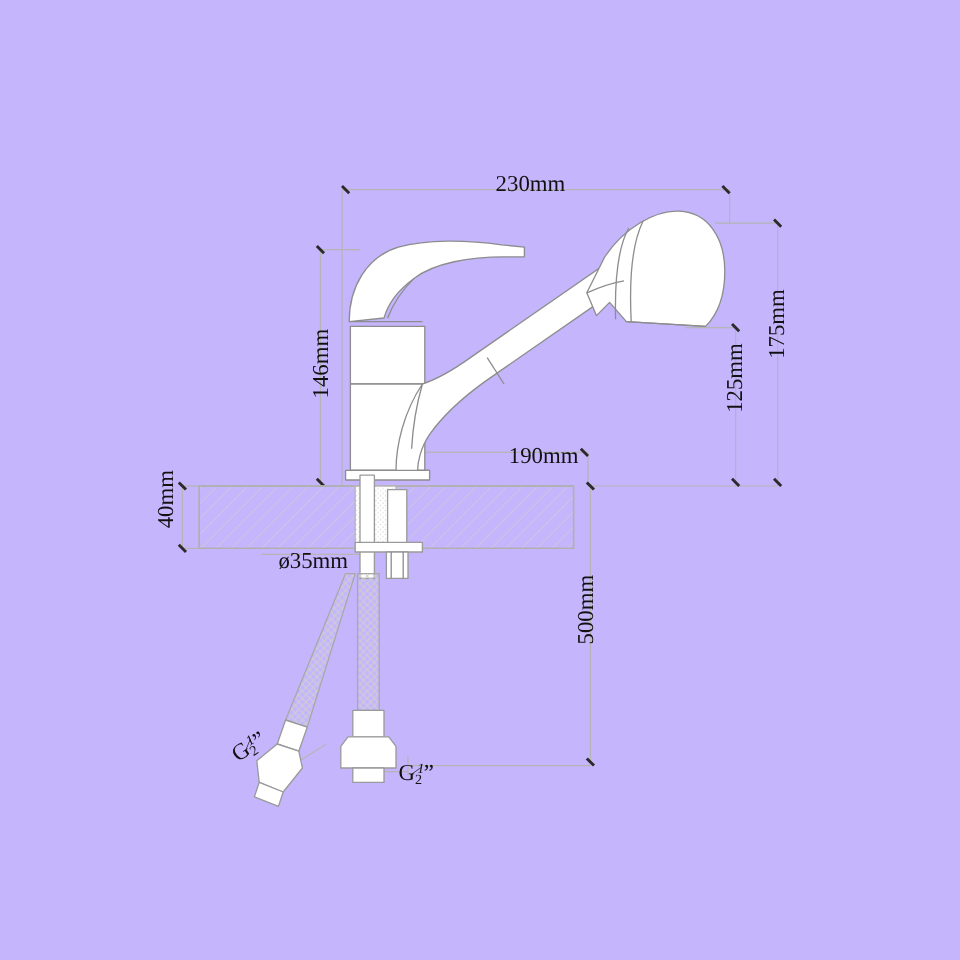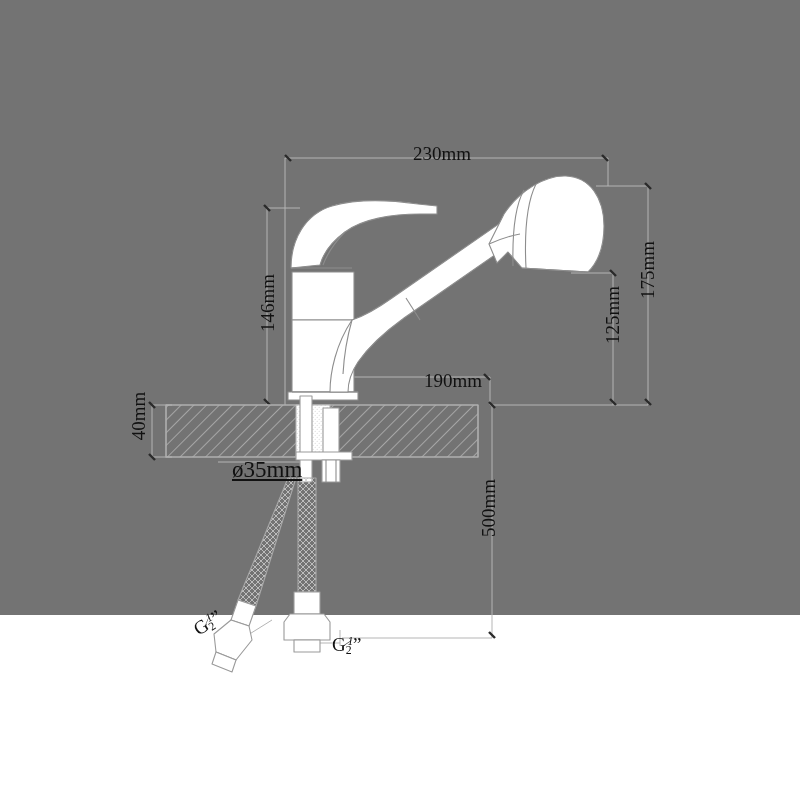--- a/index.html
+++ b/index.html
@@ -1,18 +1,18 @@
 <!DOCTYPE html>
 <html><head>
 <meta charset="utf-8">
 <style>
   html,body{margin:0;padding:0;background:#ffffff;}
   body{width:800px;height:800px;overflow:hidden;
        font-family:"Liberation Serif", serif;}
-  #stage{position:relative;width:800px;height:615px;background:#737373;}
+  #stage{position:relative;width:800px;height:800px;background:#c4b5fd;}
   svg#drawing{position:absolute;left:0;top:0;width:800px;height:800px;}
   .dimtext{
     position:absolute;
     font-family:"Liberation Serif", serif;
     color:#111;
     white-space:nowrap;
     letter-spacing:0px;
   }
   .rot90{transform:rotate(-90deg);transform-origin:50% 50%;}
   .rot30{transform:rotate(-33deg);transform-origin:50% 50%;}
@@ -155,21 +155,21 @@
   <div class="dimtext rot90" style="left:228px;top:292px;width:80px;text-align:center;font-size:19px;">146mm</div>
 
   <div class="dimtext" style="left:424px;top:370px;font-size:19px;">190mm</div>
 
   <div class="dimtext rot90" style="left:573px;top:304px;width:80px;text-align:center;font-size:19px;">125mm</div>
 
   <div class="dimtext rot90" style="left:608px;top:259px;width:80px;text-align:center;font-size:19px;">175mm</div>
 
   <div class="dimtext rot90" style="left:104px;top:405px;width:70px;text-align:center;font-size:19px;">40mm</div>
 
-  <div class="dimtext" style="left:232px;top:457px;font-size:23px;text-decoration:underline;">ø35mm</div>
+  <div class="dimtext" style="left:232px;top:457px;font-size:19px;">ø35mm</div>
 
   <div class="dimtext rot90" style="left:449px;top:497px;width:80px;text-align:center;font-size:19px;">500mm</div>
 
   <div class="dimtext rot30" style="left:193px;top:612px;font-size:19px;">
     <span>G</span><span class="frac"><span class="nm">1</span><span class="sl">⁄</span><span class="dn">2</span></span><span>”</span>
   </div>
 
   <div class="dimtext" style="left:332px;top:634px;font-size:19px;">
     <span>G</span><span class="frac"><span class="nm">1</span><span class="sl">⁄</span><span class="dn">2</span></span><span>”</span>
   </div>

